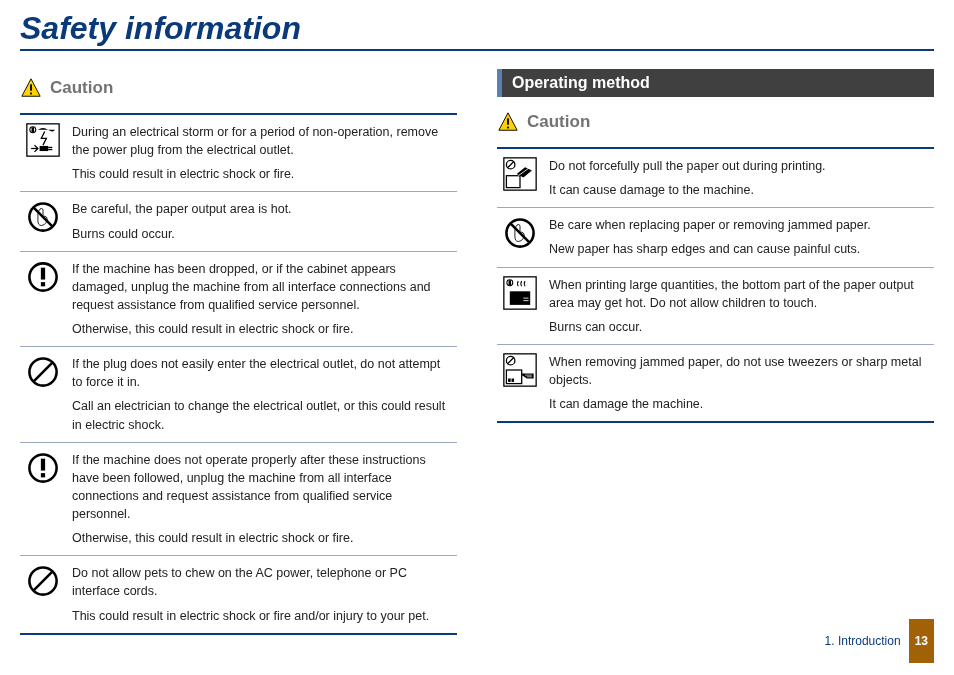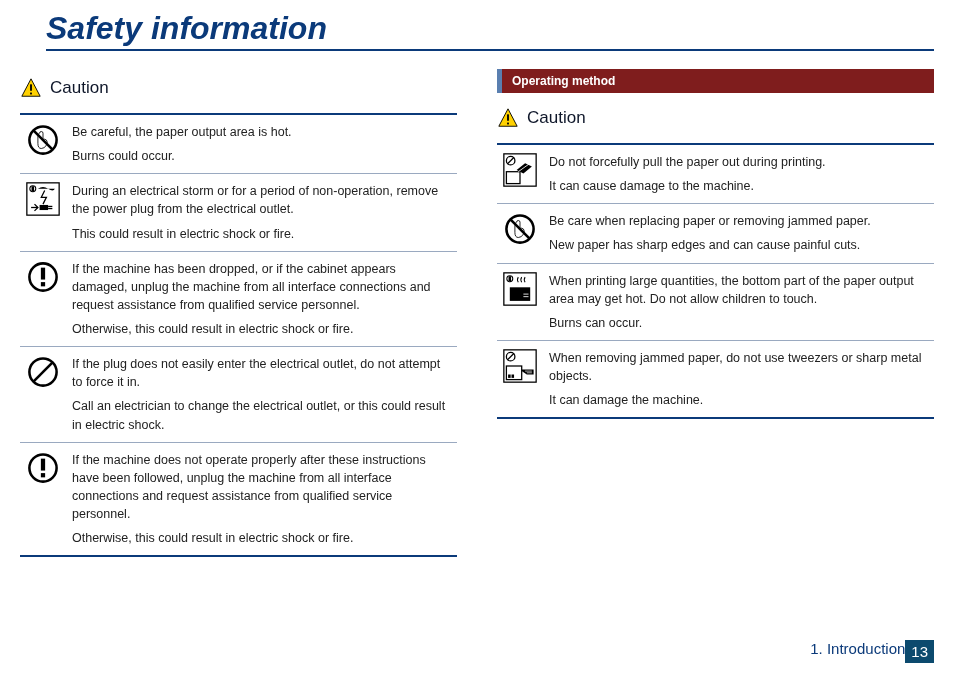--- a/index.html
+++ b/index.html
@@ -12,49 +12,48 @@
     padding: 10px 20px 0 20px;
   }
   .page-title {
     font-size: 32px;
     font-weight: bold;
     font-style: italic;
     color: #0b3a7a;
     border-bottom: 2px solid #0b3a7a;
     padding-bottom: 2px;
     margin-bottom: 18px;
-    margin-left: 26px;
   }
   .columns {
     display: flex;
     gap: 40px;
   }
   .col {
     flex: 1;
     min-width: 0;
   }
   .caution-header {
     display: flex;
     align-items: center;
     gap: 8px;
     margin: 8px 0 14px 0;
   }
   .caution-header .label {
     font-size: 17px;
-    font-weight: normal;
-    color: #0f172a;
+    font-weight: bold;
+    color: #737373;
   }
   .warn-tri {
     width: 22px;
     height: 22px;
   }
   .section-bar {
-    background: #7f1d1d;
+    background: #404040;
     color: #fff;
-    font-size: 12px;
+    font-size: 16px;
     font-weight: bold;
     padding: 5px 10px;
     margin-bottom: 14px;
     border-left: 5px solid #5a7fb0;
   }
   table.safety {
     width: 100%;
     border-collapse: collapse;
     border-top: 2px solid #0b3a7a;
     border-bottom: 2px solid #0b3a7a;
@@ -85,30 +84,31 @@
   }
   .ico {
     width: 34px;
     height: 34px;
     display: inline-block;
   }
   .footer {
     position: absolute;
     right: 20px;
     bottom: 12px;
-    font-size: 15px;
+    font-size: 12px;
     color: #0b3a7a;
     display: flex;
-    align-items: flex-start;
+    align-items: center;
+    gap: 8px;
   }
   .footer .pnum {
-    background: #0c4a6e;
+    background: #a16207;
     color: #fff;
-    font-weight: normal;
-    padding: 3px 6px;
+    font-weight: bold;
+    padding: 15px 6px;
   }
 </style>
 </head>
 <body>
 
 <h1 class="page-title">Safety information</h1>
 
 <div class="columns">
 
   <div class="col">
@@ -117,33 +117,20 @@
         <path d="M12 2 L22 21 L2 21 Z" fill="#ffd100" stroke="#000" stroke-width="1"></path>
         <rect x="11" y="8" width="2" height="7" fill="#000"></rect>
         <rect x="11" y="17" width="2" height="2" fill="#000"></rect>
       </svg>
       <span class="label">Caution</span>
     </div>
 
     <table class="safety">
       <tbody>
           <tr>
-        <td class="icon-cell">
-          <svg class="ico" viewBox="0 0 40 40">
-            <circle cx="20" cy="20" r="16" fill="none" stroke="#000" stroke-width="3"></circle>
-            <path d="M16 12 Q16 10 18 10 Q20 10 20 12 L20 20 Q22 18 24 20 Q26 22 24 26 Q22 30 18 30 Q14 30 14 24 L14 16 Q14 12 16 12 Z" fill="#fff" stroke="#000" stroke-width="1"></path>
-            <line x1="9" y1="9" x2="31" y2="31" stroke="#000" stroke-width="3"></line>
-          </svg>
-        </td>
-        <td>
-          <p>Be careful, the paper output area is hot.</p>
-          <p>Burns could occur.</p>
-        </td>
-      </tr>
-      <tr>
         <td class="icon-cell">
           <svg class="ico" viewBox="0 0 40 40">
             <rect x="1" y="1" width="38" height="38" fill="none" stroke="#000" stroke-width="1.5"></rect>
             <circle cx="8" cy="8" r="3.5" fill="none" stroke="#000" stroke-width="1.2"></circle>
             <rect x="6.5" y="5" width="3" height="6" fill="#000"></rect>
             <path d="M14 8 Q20 4 26 8 Q32 12 34 8" fill="#000"></path>
             <path d="M22 10 L18 18 L24 18 L20 26" fill="none" stroke="#000" stroke-width="1.5"></path>
             <path d="M6 30 L14 30" stroke="#000" stroke-width="1.5"></path>
             <path d="M10 26 L14 30 L10 34" fill="none" stroke="#000" stroke-width="1.5"></path>
             <rect x="16" y="27" width="10" height="6" fill="#000"></rect>
@@ -153,20 +140,33 @@
         </td>
         <td>
           <p>During an electrical storm or for a period of non-operation, remove the power plug from the electrical outlet.</p>
           <p>This could result in electric shock or fire.</p>
         </td>
       </tr>
       <tr>
         <td class="icon-cell">
           <svg class="ico" viewBox="0 0 40 40">
             <circle cx="20" cy="20" r="16" fill="none" stroke="#000" stroke-width="3"></circle>
+            <path d="M16 12 Q16 10 18 10 Q20 10 20 12 L20 20 Q22 18 24 20 Q26 22 24 26 Q22 30 18 30 Q14 30 14 24 L14 16 Q14 12 16 12 Z" fill="#fff" stroke="#000" stroke-width="1"></path>
+            <line x1="9" y1="9" x2="31" y2="31" stroke="#000" stroke-width="3"></line>
+          </svg>
+        </td>
+        <td>
+          <p>Be careful, the paper output area is hot.</p>
+          <p>Burns could occur.</p>
+        </td>
+      </tr>
+      <tr>
+        <td class="icon-cell">
+          <svg class="ico" viewBox="0 0 40 40">
+            <circle cx="20" cy="20" r="16" fill="none" stroke="#000" stroke-width="3"></circle>
             <rect x="17.5" y="9" width="5" height="14" fill="#000"></rect>
             <rect x="17.5" y="26" width="5" height="5" fill="#000"></rect>
           </svg>
         </td>
         <td>
           <p>If the machine has been dropped, or if the cabinet appears damaged, unplug the machine from all interface connections and request assistance from qualified service personnel.</p>
           <p>Otherwise, this could result in electric shock or fire.</p>
         </td>
       </tr>
       <tr>
@@ -185,20 +185,32 @@
         <td class="icon-cell">
           <svg class="ico" viewBox="0 0 40 40">
             <circle cx="20" cy="20" r="16" fill="none" stroke="#000" stroke-width="3"></circle>
             <rect x="17.5" y="9" width="5" height="14" fill="#000"></rect>
             <rect x="17.5" y="26" width="5" height="5" fill="#000"></rect>
           </svg>
         </td>
         <td>
           <p>If the machine does not operate properly after these instructions have been followed, unplug the machine from all interface connections and request assistance from qualified service personnel.</p>
           <p>Otherwise, this could result in electric shock or fire.</p>
+        </td>
+      </tr>
+      <tr>
+        <td class="icon-cell">
+          <svg class="ico" viewBox="0 0 40 40">
+            <circle cx="20" cy="20" r="16" fill="none" stroke="#000" stroke-width="3"></circle>
+            <line x1="9" y1="31" x2="31" y2="9" stroke="#000" stroke-width="3"></line>
+          </svg>
+        </td>
+        <td>
+          <p>Do not allow pets to chew on the AC power, telephone or PC interface cords.</p>
+          <p>This could result in electric shock or fire and/or injury to your pet.</p>
         </td>
       </tr>
     </tbody>
       </table>
   </div>
 
   <div class="col">
     <div class="section-bar">Operating method</div>
 
     <div class="caution-header">

